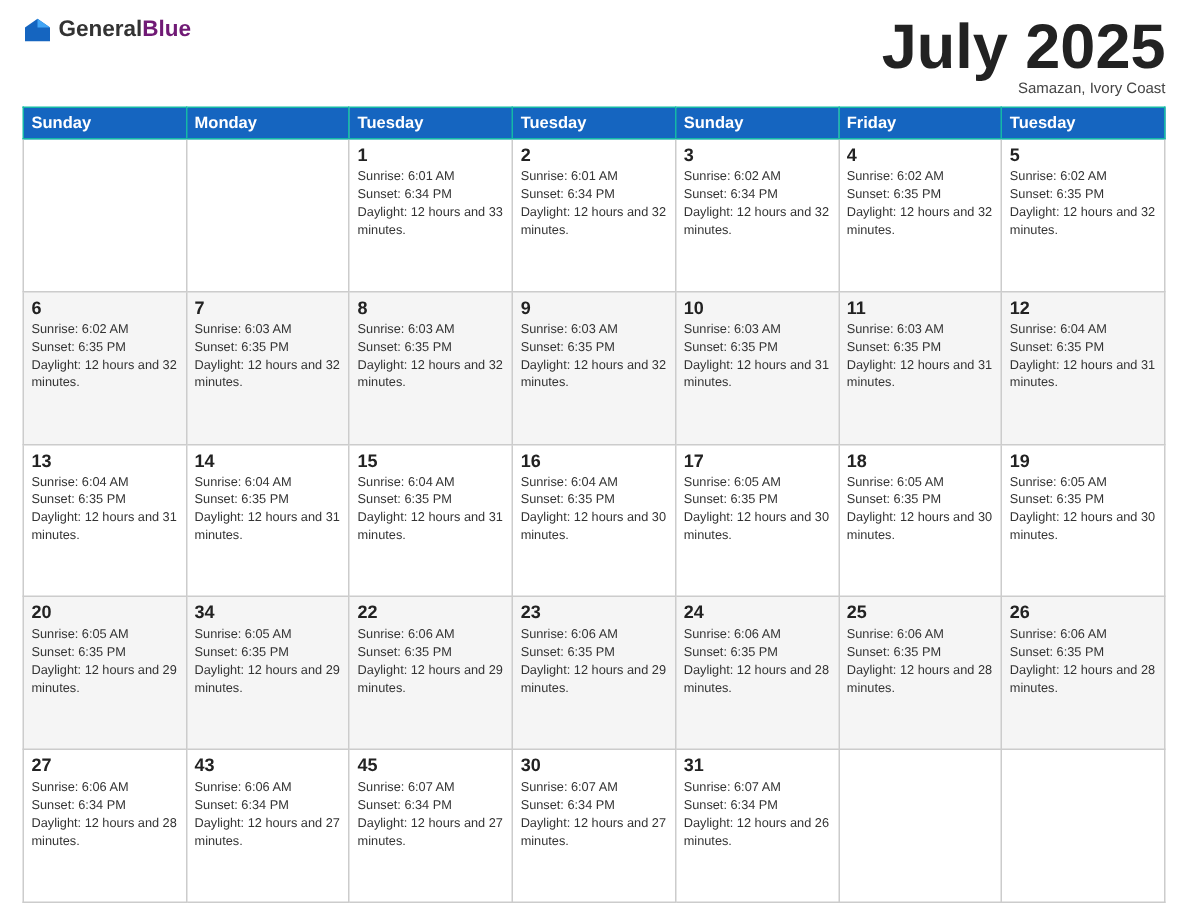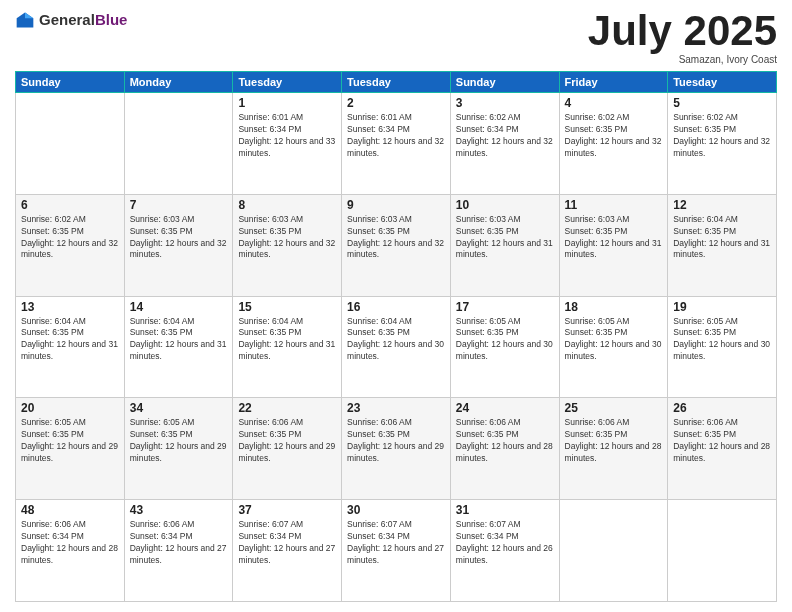--- a/index.html
+++ b/index.html
@@ -242,29 +242,29 @@
             <span class="day-number">25</span>
             <div class="day-info">Sunrise: 6:06 AM<br>Sunset: 6:35 PM<br>Daylight: 12 hours and 28 minutes.</div>
           </td>
           <td>
             <span class="day-number">26</span>
             <div class="day-info">Sunrise: 6:06 AM<br>Sunset: 6:35 PM<br>Daylight: 12 hours and 28 minutes.</div>
           </td>
         </tr>
         <tr>
           <td>
-            <span class="day-number">48</span>
+            <span class="day-number">27</span>
             <div class="day-info">Sunrise: 6:06 AM<br>Sunset: 6:34 PM<br>Daylight: 12 hours and 28 minutes.</div>
           </td>
           <td>
             <span class="day-number">43</span>
             <div class="day-info">Sunrise: 6:06 AM<br>Sunset: 6:34 PM<br>Daylight: 12 hours and 27 minutes.</div>
           </td>
           <td>
-            <span class="day-number">37</span>
+            <span class="day-number">45</span>
             <div class="day-info">Sunrise: 6:07 AM<br>Sunset: 6:34 PM<br>Daylight: 12 hours and 27 minutes.</div>
           </td>
           <td>
             <span class="day-number">30</span>
             <div class="day-info">Sunrise: 6:07 AM<br>Sunset: 6:34 PM<br>Daylight: 12 hours and 27 minutes.</div>
           </td>
           <td>
             <span class="day-number">31</span>
             <div class="day-info">Sunrise: 6:07 AM<br>Sunset: 6:34 PM<br>Daylight: 12 hours and 26 minutes.</div>
           </td>

